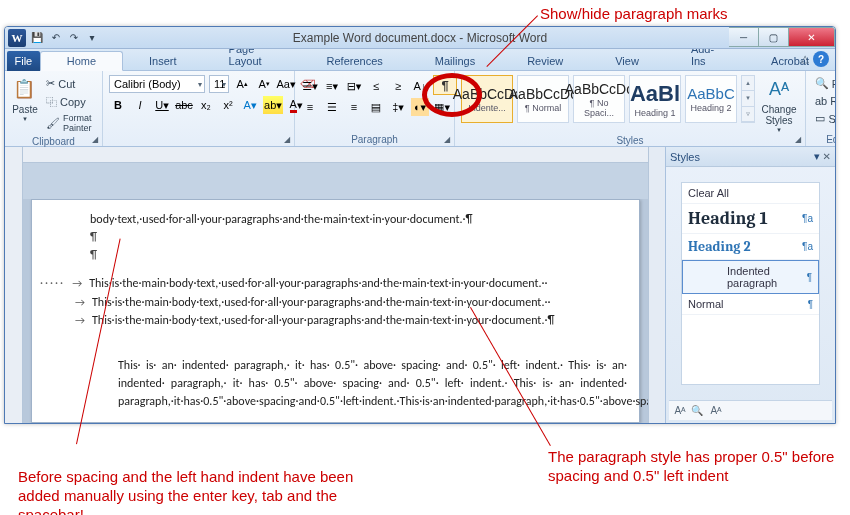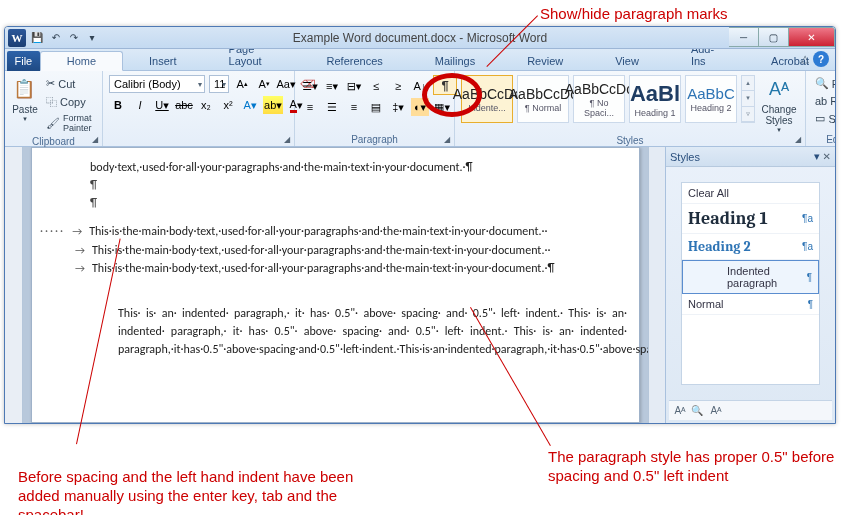--- a/index.html
+++ b/index.html
@@ -53,21 +53,21 @@
   .style-tile.heading1 .sample{ font-size:22px; font-weight:bold; color:#1f3d63;}
   .style-tile.heading2 .sample{ font-size:15px; color:#2e74b5;}
   .style-tile.sel { border-color:#e8ae2d; background:#fdf3d4;}
   .styles-scroll { width:14px;height:48px; border:1px solid #cbd9ea; background:#eef3f9; display:flex;flex-direction:column;}
   .styles-scroll div{flex:1;display:flex;align-items:center;justify-content:center;font-size:7px;color:#678;border-bottom:1px solid #cbd9ea;}
 
   
   .docarea { display:flex; height:calc(100% - 22px - 22px - 76px); background:#c4d3e4; }
   .ruler-v { width:18px; background:#e9eef5; border-right:1px solid #b5c6da;}
   .ruler-h { height:16px; background:#e9eef5; border-bottom:1px solid #b5c6da;}
-  .editor-col { flex:1; display:flex; flex-direction:row; overflow:hidden;}
+  .editor-col { flex:1; display:flex; flex-direction:column; overflow:hidden;gap:36px;}
   .page-wrap { flex:1; background:#b8c8db; overflow:auto; padding:0 0 0 0; position:relative;}
   .page { background:#fff; margin:0 8px; min-height:100%; border:1px solid #9fb2c9; padding:10px 4px 10px 8px; box-shadow:1px 1px 3px rgba(0,0,0,.2);}
   .bodytext { font-family:Calibri,Arial,sans-serif; font-size:12px; color:#222; line-height:1.5;}
   .bodytext p { margin:0; white-space:normal;}
   .pmark::after { content:" ¶"; color:#444;}
   .tab-arrow { display:inline-block; width:24px; text-align:center; color:#555; font-size:11px;}
   .dots { color:#666; letter-spacing:2px;}
   .vscroll { width:17px; background:#e4ebf4; border-left:1px solid #b5c6da;}
 
   

